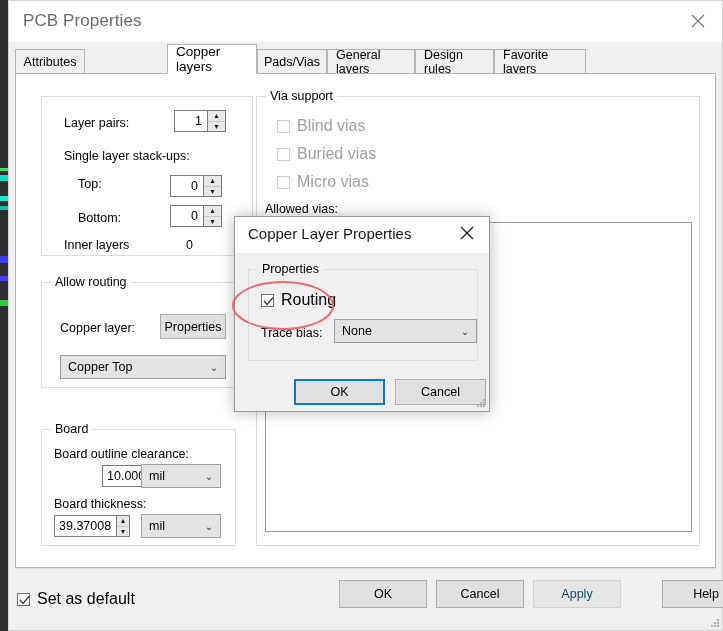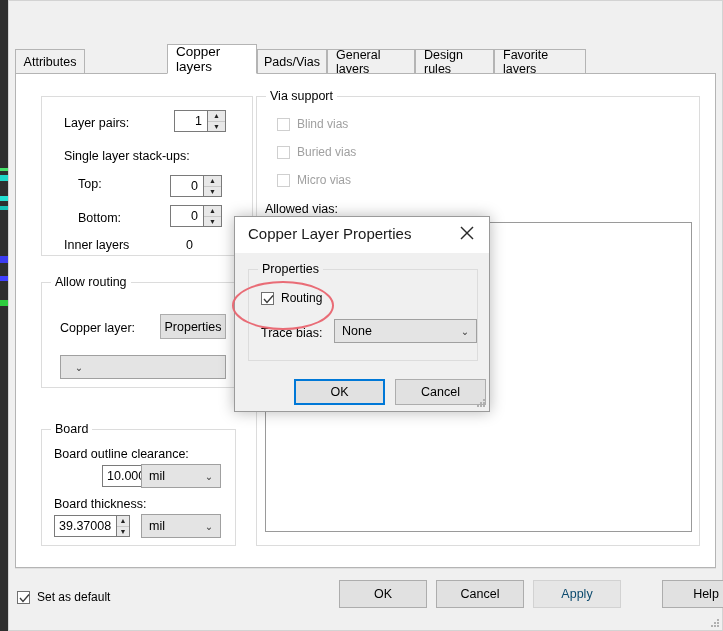--- a/index.html
+++ b/index.html
@@ -139,21 +139,21 @@
   .btn.focus { border:2px solid #0078d7; }
 
   
   .cbx { position:absolute; display:flex; align-items:center; cursor:default; }
   .cbx .box {
     width:13px; height:13px; border:1px solid #707070; background:#fff;
     box-sizing:border-box; position:relative; flex:none;
   }
   .cbx.dim .box { border-color:#cfcfcf; }
   .cbx .box svg { position:absolute; left:1px; top:1px; }
-  .cbx .cl { margin-left:7px; font-size:12px; color:#000; white-space:nowrap; }
+  .cbx .cl { margin-left:7px; font-size:16px; color:#000; white-space:nowrap; }
   .cbx.dim .cl { color:#a0a0a0; }
 
   
   .listbox {
     position:absolute; background:#fff; border:1px solid #9a9a9a;
     box-sizing:border-box; overflow:hidden;
   }
   .listbox .li {
     font-size:12.5px; color:#808080; padding:3px 6px; white-space:nowrap;
   }
@@ -201,20 +201,29 @@
     <i style="top:196px;height:5px;background:#23e0d2"></i>
     <i style="top:206px;height:4px;background:#17c0b6"></i>
     <i style="top:256px;height:7px;background:#3b3bf0"></i>
     <i style="top:276px;height:5px;background:#4040ff"></i>
     <i style="top:300px;height:6px;background:#2ecc3f"></i>
     <i style="top:168px;height:3px;background:#46e06a"></i>
   </div>
 
   <div class="window">
 
+    <div class="titlebar">
+      <div class="ttl">PCB Properties</div>
+      <div class="closebtn">
+        <svg width="14" height="14" viewBox="0 0 14 14">
+          <line x1="1" y1="1" x2="13" y2="13" stroke="#7a7a7a" stroke-width="1.3"></line>
+          <line x1="13" y1="1" x2="1" y2="13" stroke="#7a7a7a" stroke-width="1.3"></line>
+        </svg>
+      </div>
+    </div>
 
     <div class="tabstrip">
       <div class="baseline"></div>
       <div class="tab" style="left:6px;   width:70px;">
           <span>Attributes</span>
         </div>
       <div class="tab active" style="left:158px; width:90px;">
           <span>Copper layers</span>
         </div>
       <div class="tab" style="left:248px; width:70px;">
@@ -267,20 +276,21 @@
         <div class="lbl" style="left:144px; top:141px;">0</div>
       </div>
 
       <div class="group" style="left:25px; top:208px; width:195px; height:106px;">
         <div class="glabel">Allow routing</div>
         <div class="lbl" style="left:18px; top:38px;">Copper layer:</div>
         <div class="btn" style="left:118px; top:31px; width:66px; height:25px;">
           <span>Properties</span>
         </div>
         <div class="combo" style="left:18px; top:72px; width:166px;">
+          <div class="cv">Copper Top</div>
           <div class="carrow">⌄</div>
         </div>
       </div>
 
       <div class="group" style="left:25px; top:355px; width:195px; height:117px;">
         <div class="glabel">Board</div>
         <div class="lbl" style="left:12px; top:17px;">Board outline clearance:</div>
         <div class="spin" style="left:12px; top:35px; width:65px;padding-left:48px;">
           <div class="fld" style="justify-content:flex-start; padding-left:4px;">10.00000</div>
           <div class="btns">

